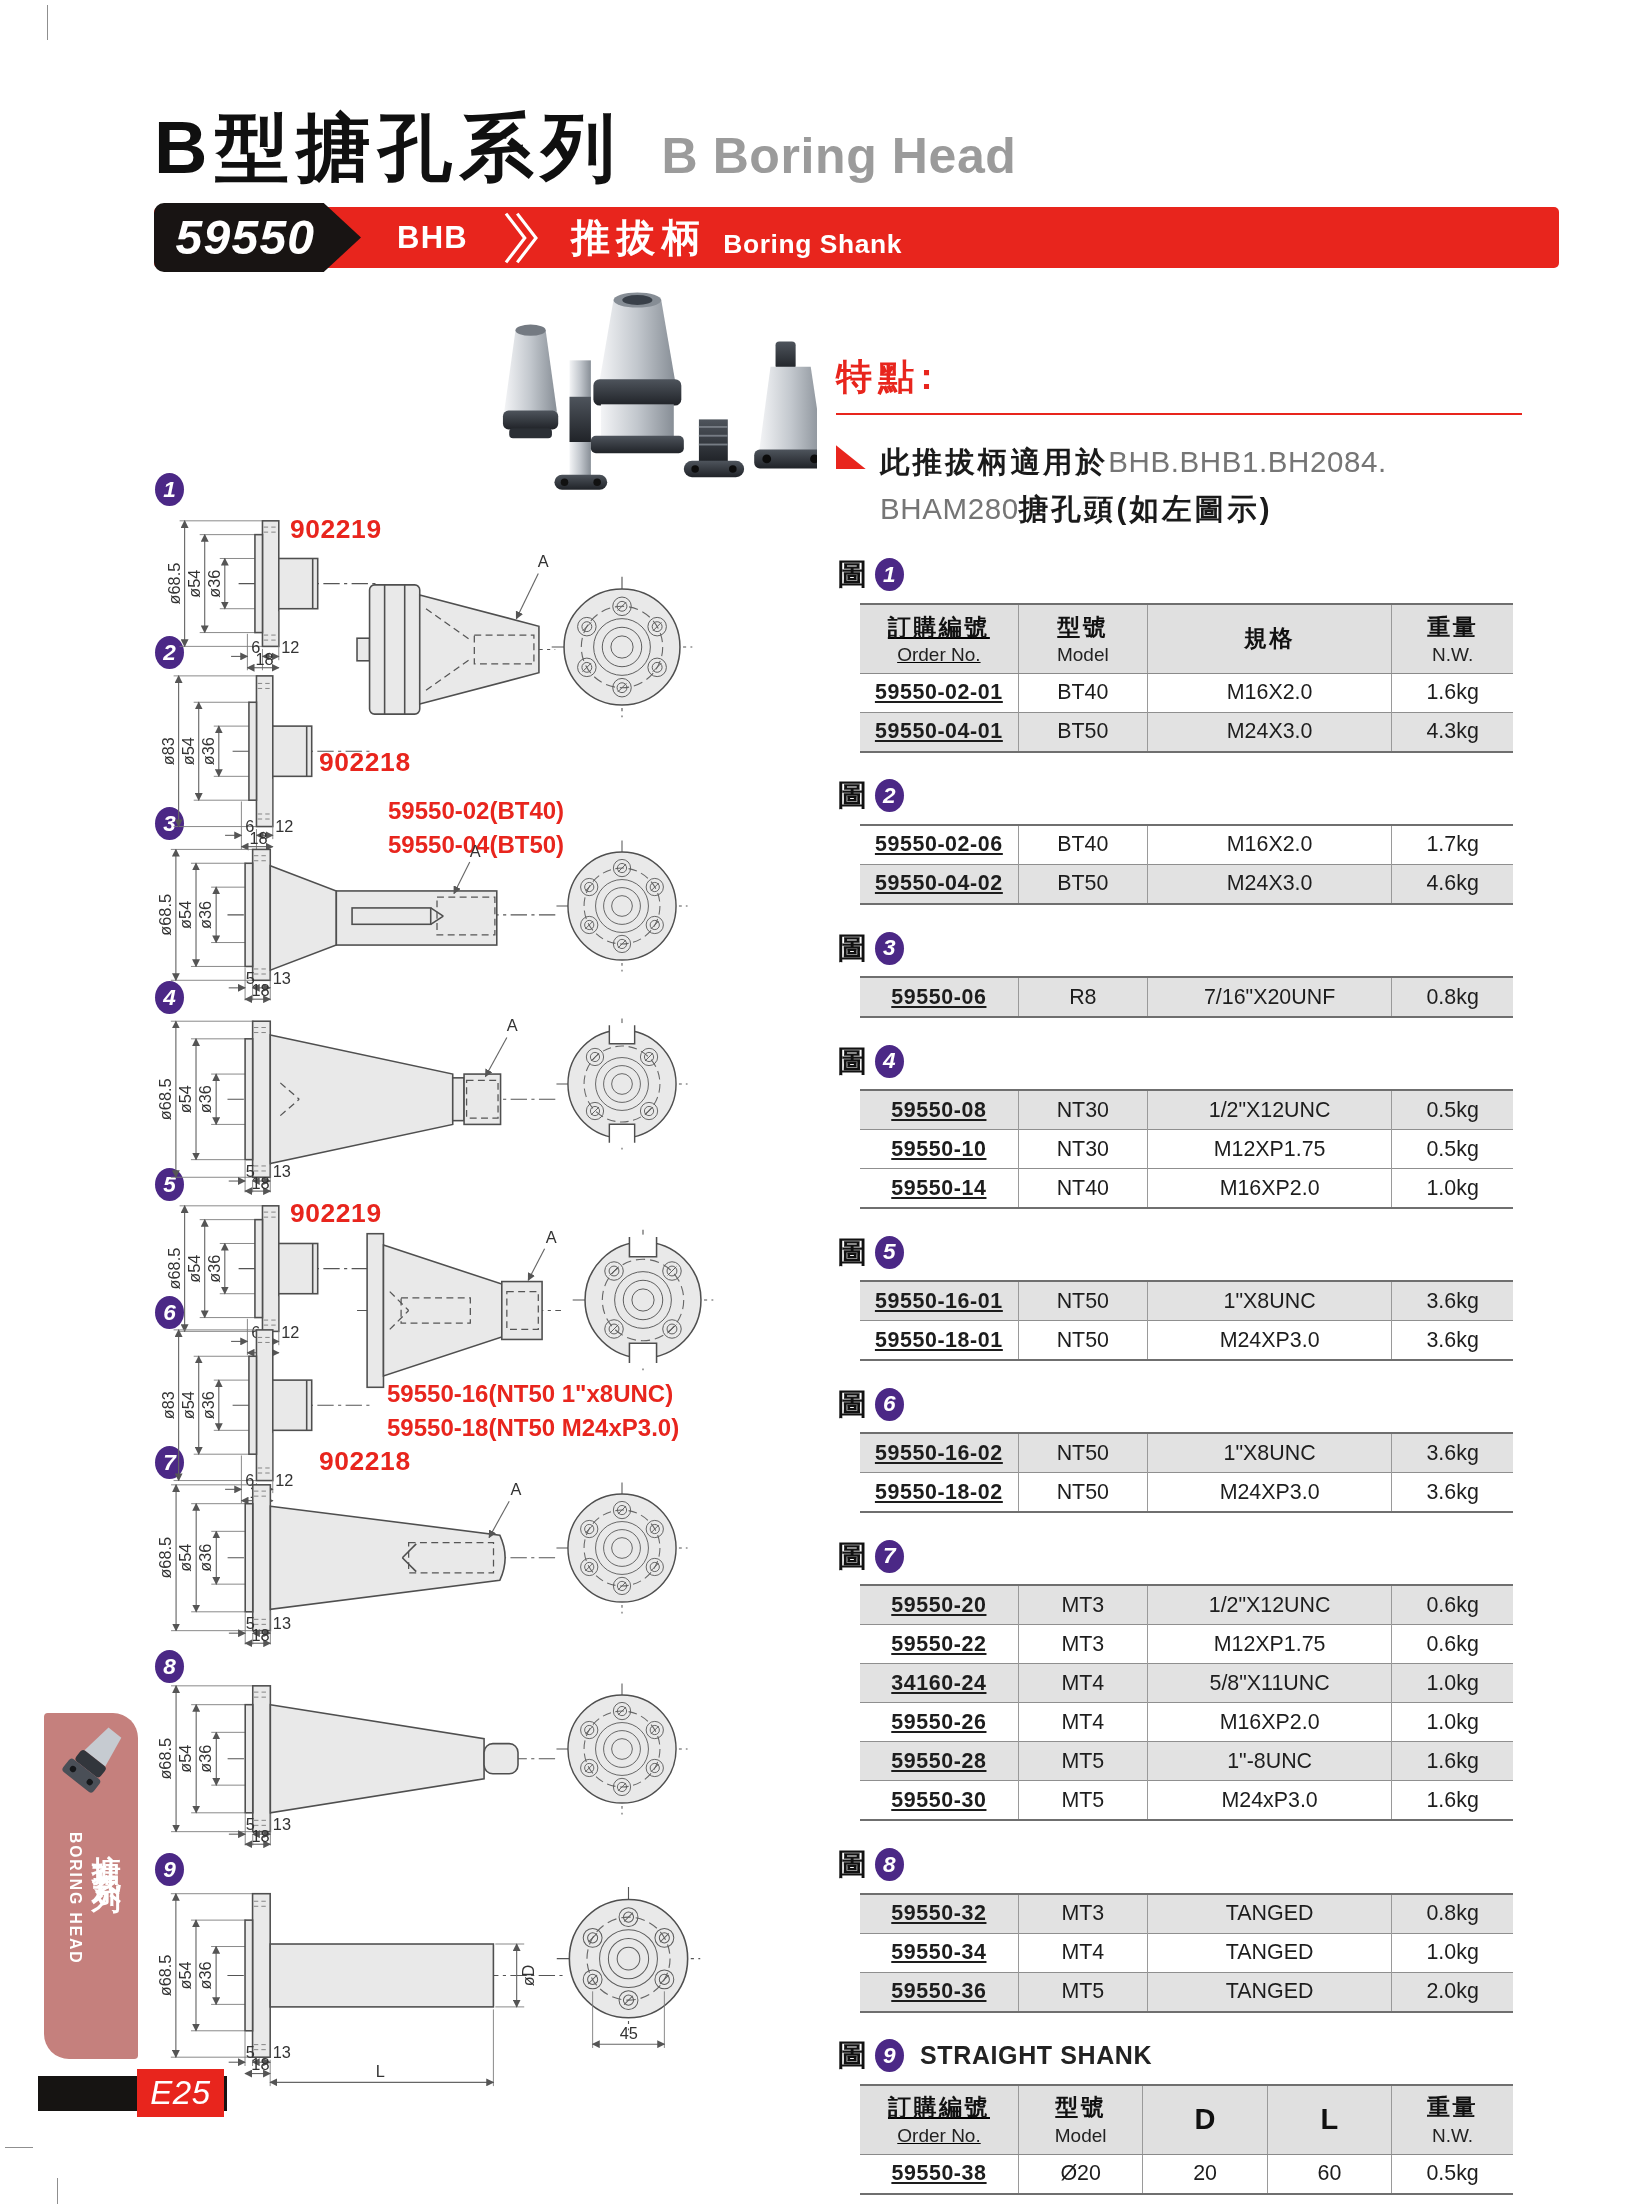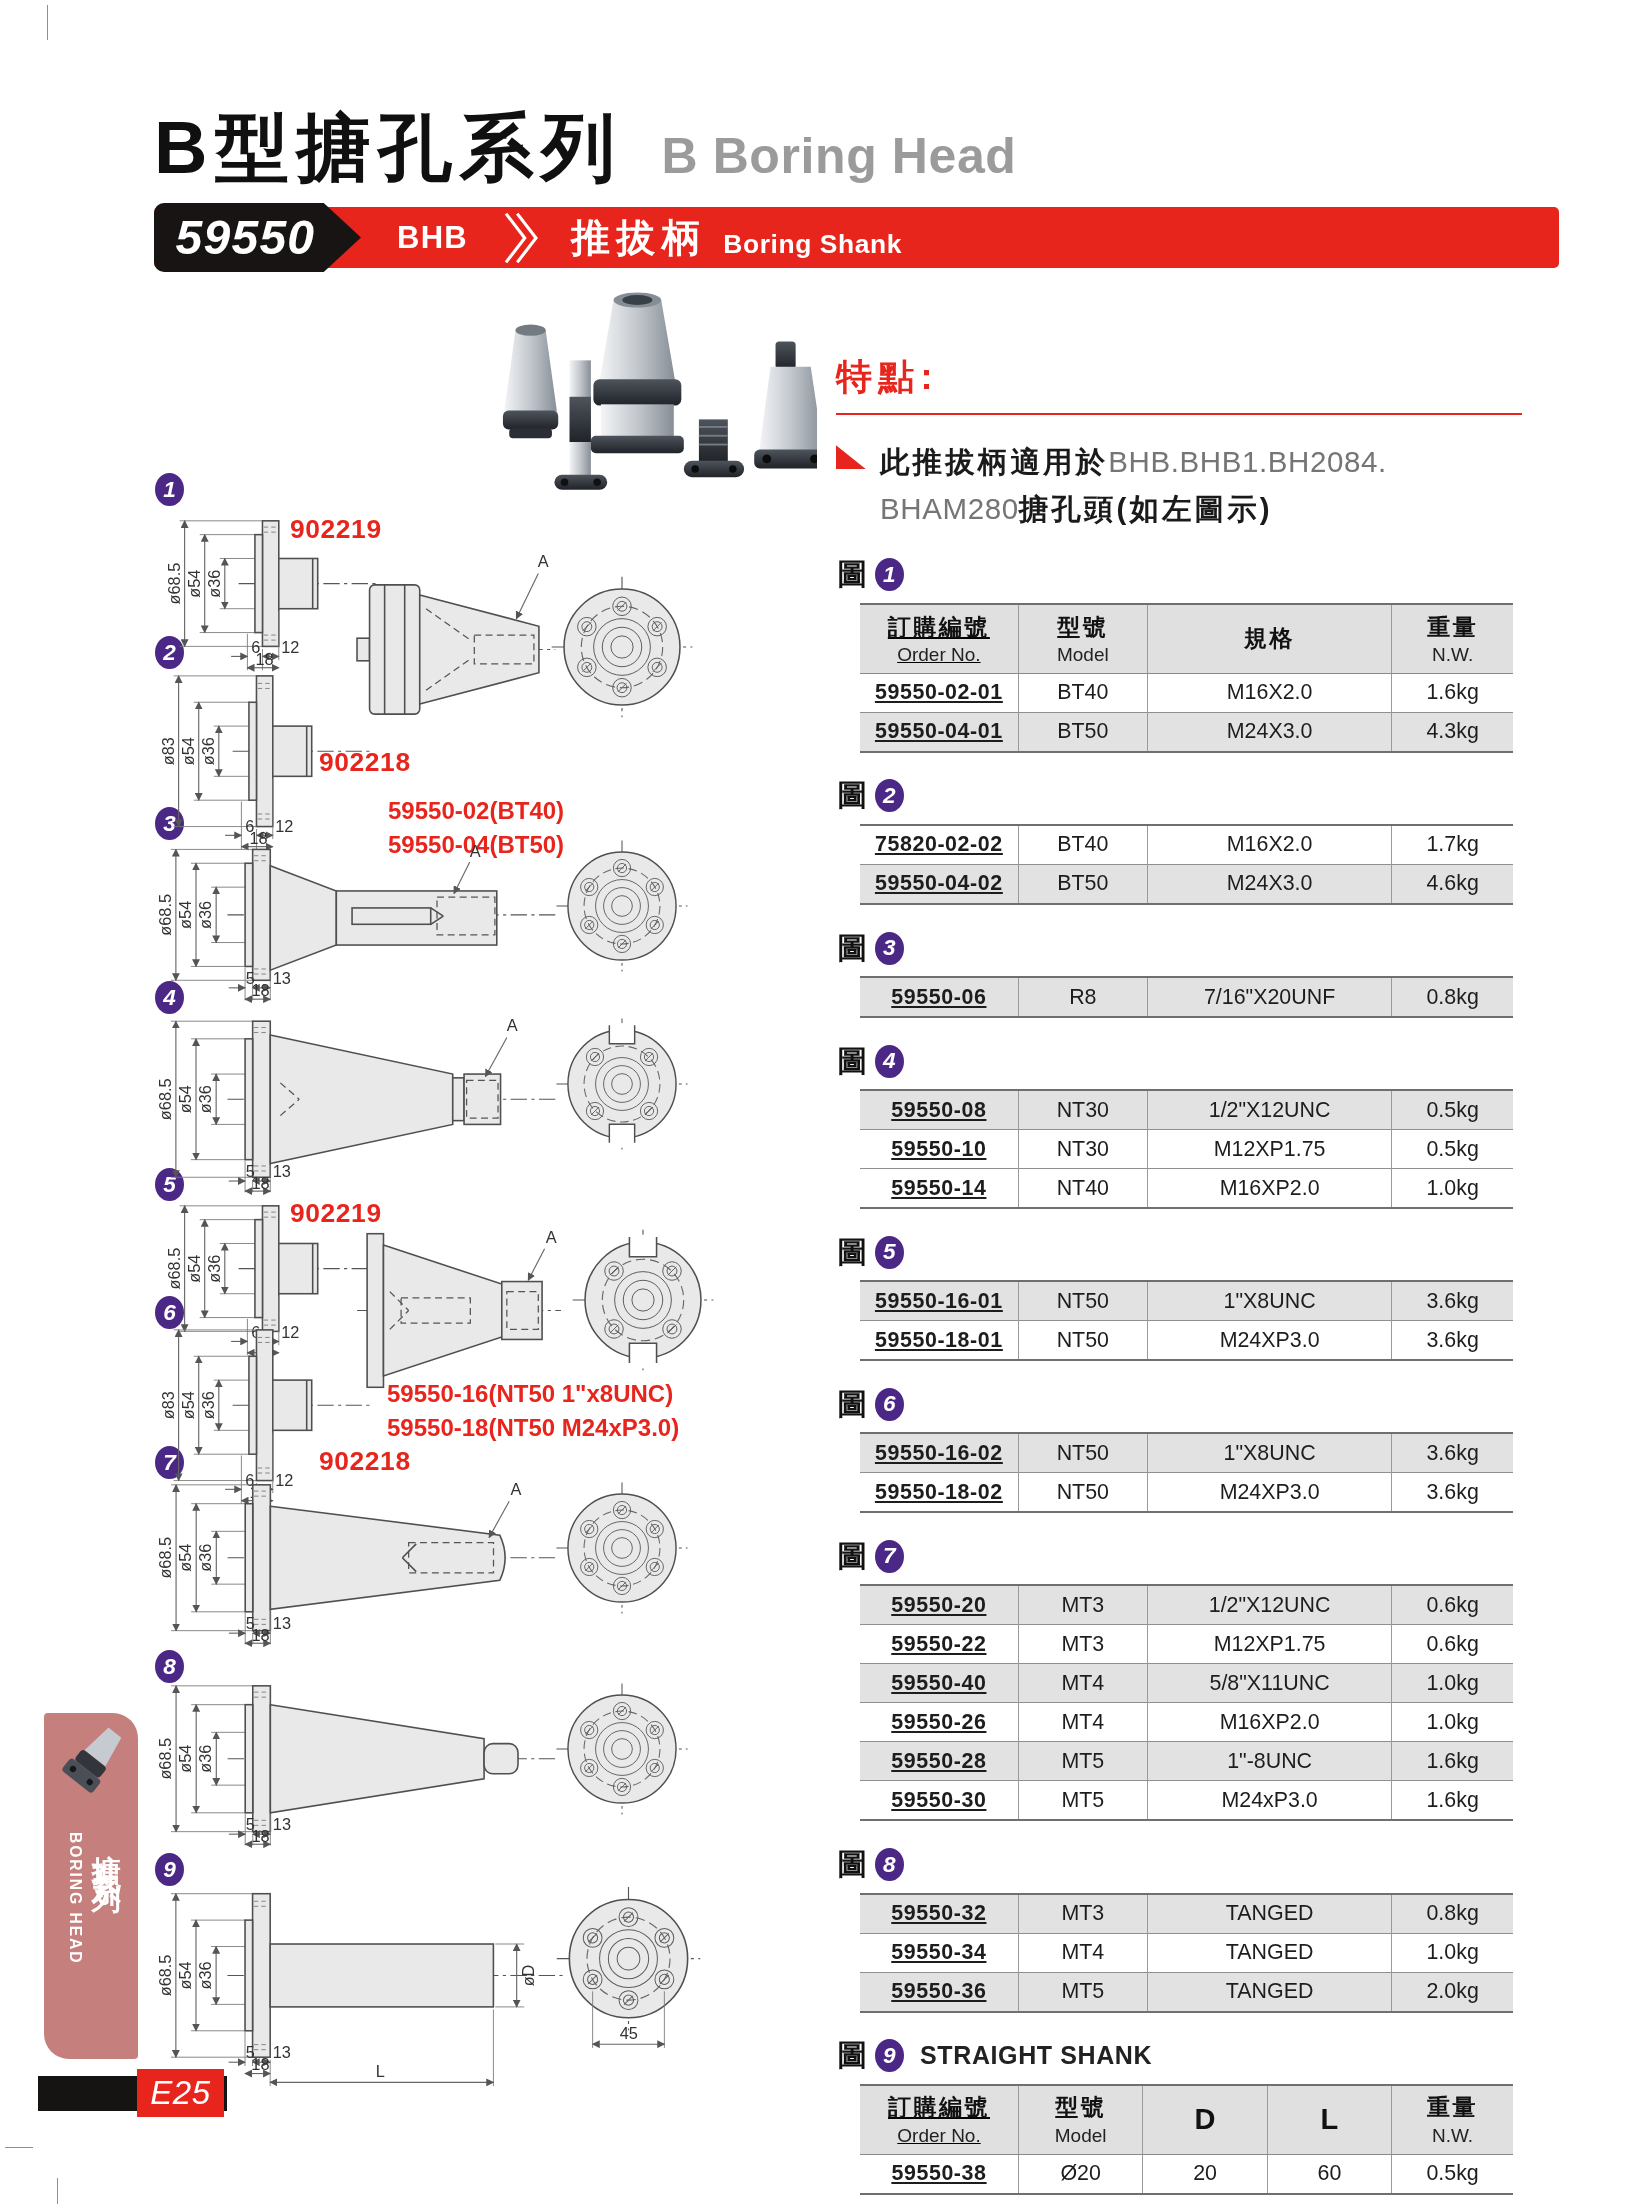--- a/index.html
+++ b/index.html
@@ -677,21 +677,21 @@
         </div>
         <table class="spec">
           <colgroup>
             <col style="width: 158px;">
             <col style="width: 129px;">
             <col style="width: 244px;">
             <col style="width: 121px;">
           </colgroup>
           <tbody>
             <tr>
-              <td class="col-order">75820-02-02</td>
+              <td class="col-order">59550-02-06</td>
               <td>BT40</td>
               <td>M16X2.0</td>
               <td>1.7kg</td>
             </tr>
             <tr class="shaded">
               <td class="col-order">59550-04-02</td>
               <td>BT50</td>
               <td>M24X3.0</td>
               <td>4.6kg</td>
             </tr>
@@ -819,21 +819,21 @@
               <td>1/2"X12UNC</td>
               <td>0.6kg</td>
             </tr>
             <tr>
               <td class="col-order">59550-22</td>
               <td>MT3</td>
               <td>M12XP1.75</td>
               <td>0.6kg</td>
             </tr>
             <tr class="shaded">
-              <td class="col-order">59550-40</td>
+              <td class="col-order">34160-24</td>
               <td>MT4</td>
               <td>5/8"X11UNC</td>
               <td>1.0kg</td>
             </tr>
             <tr>
               <td class="col-order">59550-26</td>
               <td>MT4</td>
               <td>M16XP2.0</td>
               <td>1.0kg</td>
             </tr>

